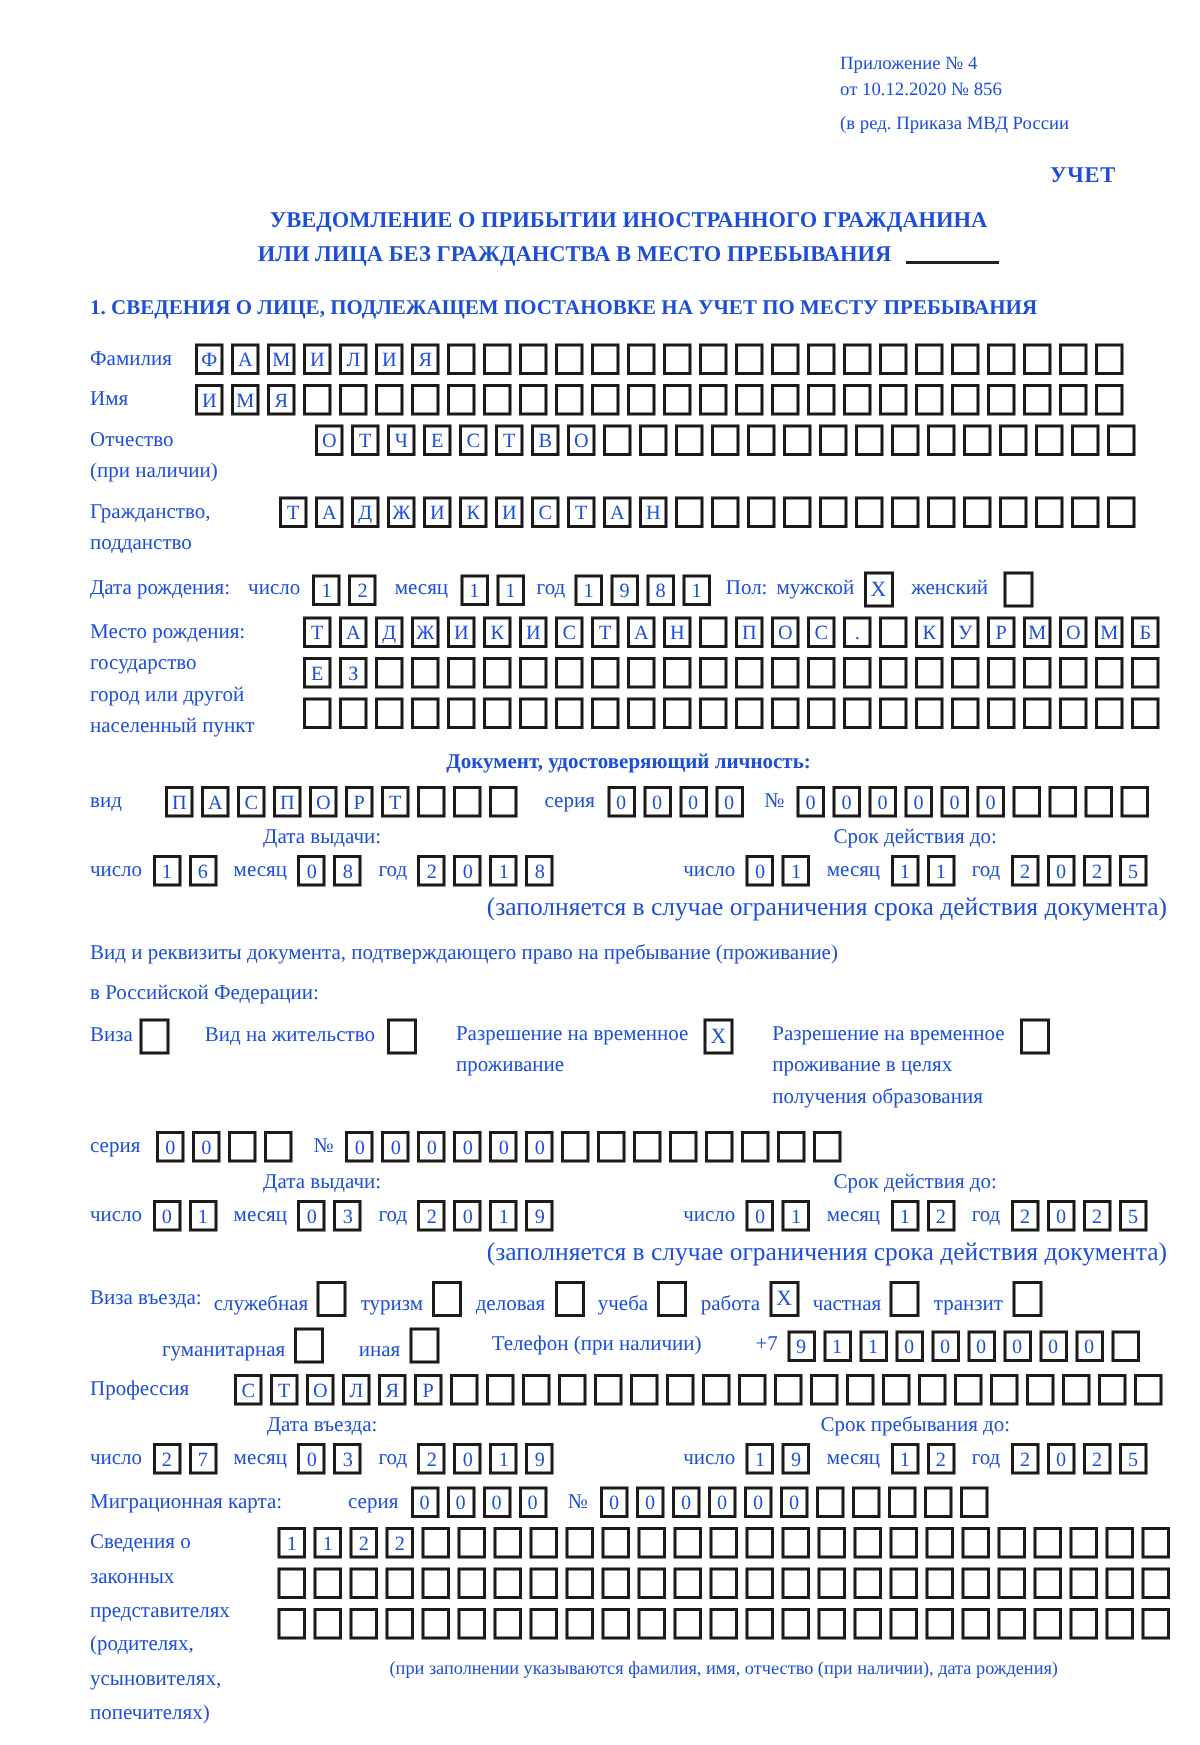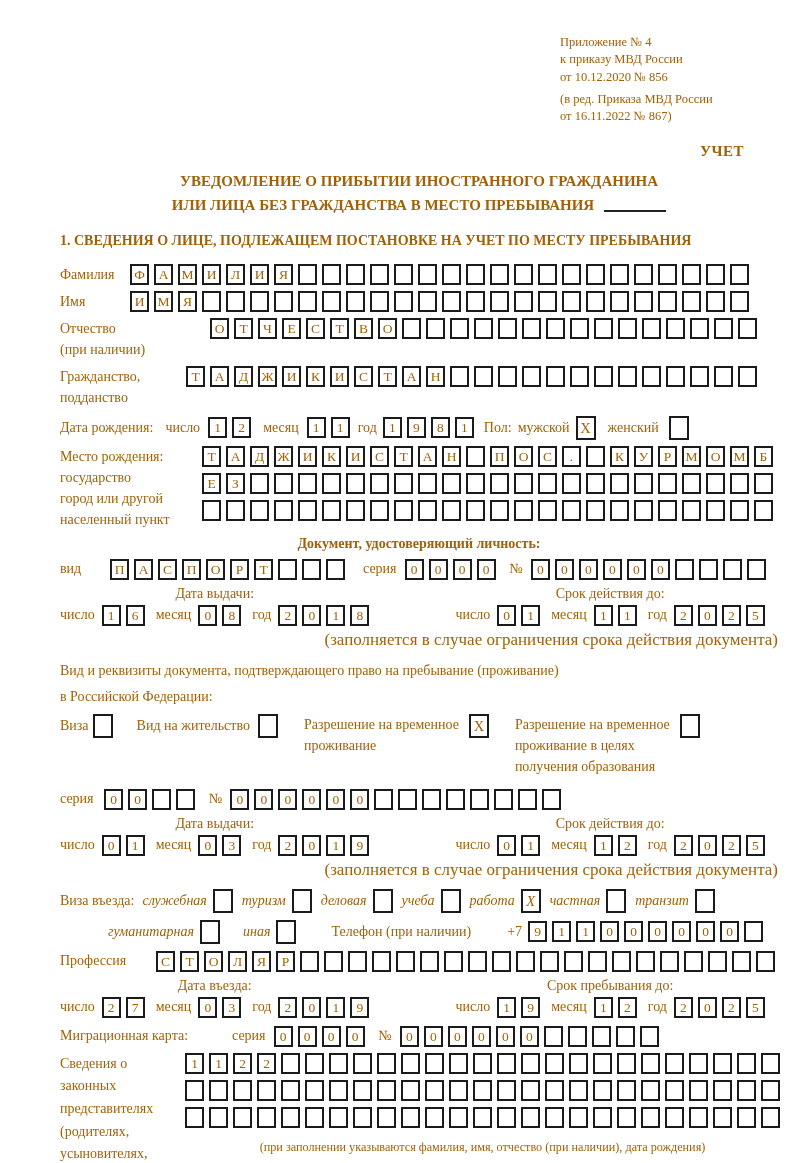--- a/index.html
+++ b/index.html
@@ -1,20 +1,20 @@
 <!DOCTYPE html>
 <html><head>
 <meta charset="utf-8">
 <style>
   html,body{margin:0;padding:0;background:#ffffff;}
   .page{
     width:800px;height:1163px;box-sizing:border-box;overflow:hidden;
     padding:34px 22px 10px 60px;
     font-family:"Liberation Serif","DejaVu Serif",serif;
-    font-size:14px;color:#a16207;position:relative;background:#fff;
+    font-size:14px;color:#1d4ed8;position:relative;background:#fff;
   }
   
   .appendix{margin-left:500px;font-size:12.5px;line-height:1.38;}
   .appendix .rev{margin-top:5px;}
   .forma{font-weight:bold;font-size:15px;text-align:right;margin:18px 34px 10px 0;letter-spacing:.5px;}
   
   .title{font-weight:bold;text-align:center;font-size:15px;line-height:1.55;margin:4px 0 16px;}
   .blankline{display:inline-block;width:62px;border-bottom:2.5px solid #222;vertical-align:-2px;margin-left:10px;}
   .sec-heading{font-weight:bold;font-size:14px;margin:0 0 15px;}
   
@@ -44,41 +44,39 @@
   
   .intro{line-height:1.75;margin-bottom:2px;}
   .permit-row{display:flex;align-items:flex-start;margin:4px 0 12px;}
   .popt{display:flex;align-items:flex-start;}
   .popt .plines{text-align:left;line-height:1.5;}
   .popt .cb{margin-left:10px;}
   .inlinepair{display:flex;align-items:center;}
   .inlinepair .cb{margin-left:8px;}
   
   .purpose-line{display:flex;align-items:center;margin-bottom:7px;}
-  .opt{display:flex;align-items:center;margin-right:9px;font-style:italic;}
+  .opt{display:flex;align-items:flex-end;margin-right:9px;}
   .opt .olbl{margin-right:6px;}
   
   .reps{display:flex;margin-top:2px;}
   .reps .lblcol{width:125px;line-height:1.62;}
   .reps-note{font-size:12.2px;text-align:center;margin-top:12px;}
   .mr6{margin-right:6px;} .mr8{margin-right:8px;} .mr10{margin-right:10px;} .mr12{margin-right:12px;}
   .ml14{margin-left:14px;} .ml18{margin-left:18px;} .ml24{margin-left:24px;} .ml26{margin-left:26px;}
   .doc-title{font-weight:bold;text-align:center;margin:2px 0 7px;}
 </style>
 </head>
 <body>
 
 <div class="page">
 
   <div class="appendix">
     <div>Приложение № 4</div>
-    <div>к приказу МВД России</div>
     <div>от 10.12.2020 № 856</div>
     <div class="rev">(в ред. Приказа МВД России</div>
-    <div>от 16.11.2022 № 867)</div>
   </div>
 
   <div class="forma">УЧЕТ</div>
 
   <div class="title">
     <div>УВЕДОМЛЕНИЕ О ПРИБЫТИИ ИНОСТРАННОГО ГРАЖДАНИНА</div>
     <div>
       <span>ИЛИ ЛИЦА БЕЗ ГРАЖДАНСТВА В МЕСТО ПРЕБЫВАНИЯ</span><span class="blankline"></span>
     </div>
   </div>

